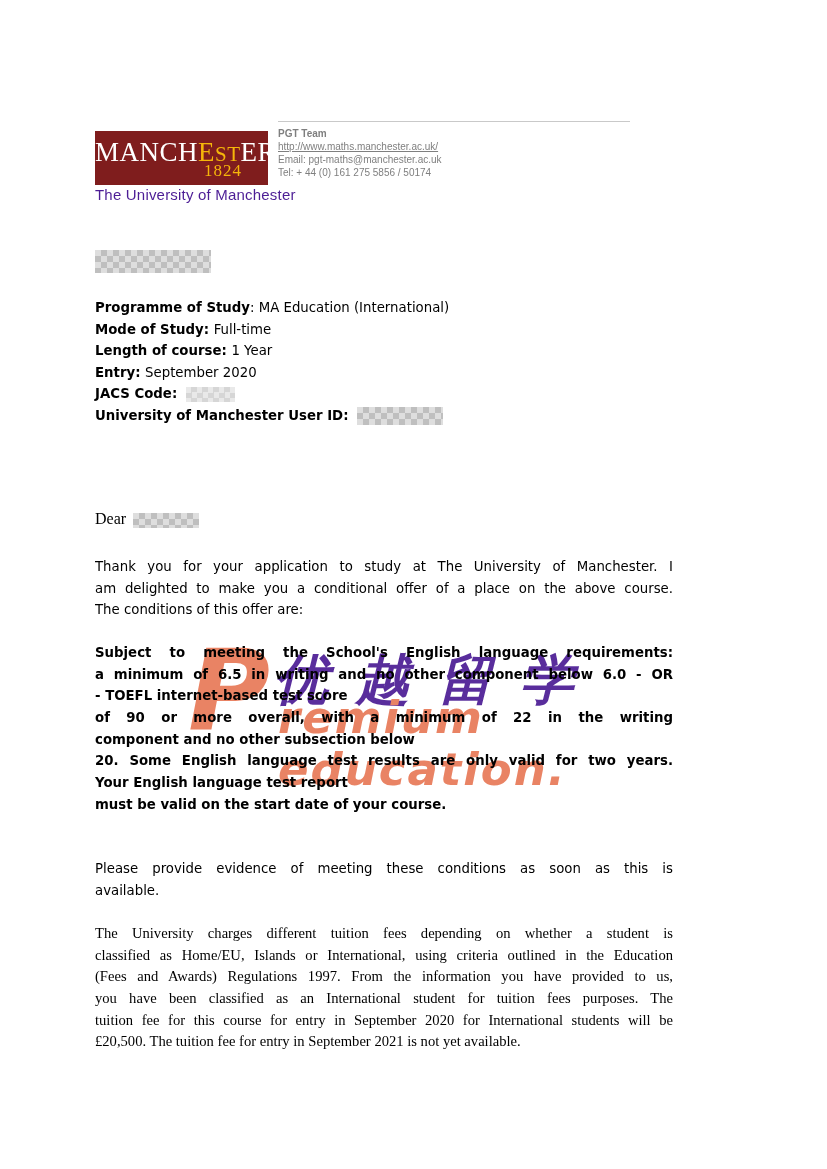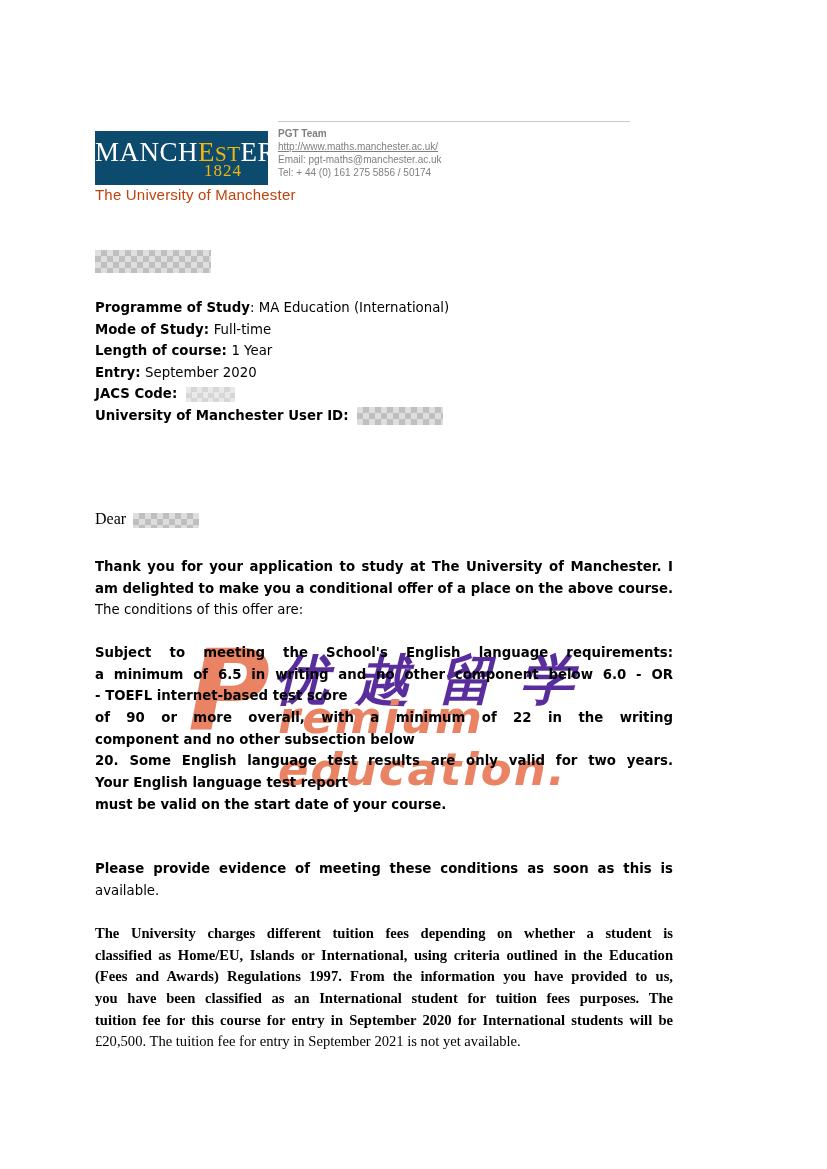--- a/index.html
+++ b/index.html
@@ -1,28 +1,28 @@
 <!DOCTYPE html>
 <html><head>
 <meta charset="utf-8">
 <style>
   html,body{margin:0;padding:0;background:#fff;}
   .page{position:relative;width:827px;height:1169px;background:#ffffff;overflow:hidden;
         font-family:"DejaVu Sans",sans-serif;color:#000;}
 
   
-  .logo-box{position:absolute;left:95px;top:131px;width:173px;height:54px;background:#0c4a6e;}
+  .logo-box{position:absolute;left:95px;top:131px;width:173px;height:54px;background:#7f1d1d;}
   .logo-word{position:absolute;left:0;top:6px;width:100%;text-align:center;
              font-family:"Liberation Serif",serif;font-size:27px;color:#fff;letter-spacing:.5px;}
   .logo-word .gold{color:#F5B60A;}
   .logo-word .sm{font-size:21px;}
   .logo-year{position:absolute;top:30px;right:26px;font-family:"Liberation Serif",serif;
              font-size:17px;color:#F5B60A;letter-spacing:1px;}
   .logo-tagline{position:absolute;left:95px;top:186px;font-family:"Liberation Sans",sans-serif;
-                font-size:15px;color:#c2410c;letter-spacing:.2px;text-align:center;}
+                font-size:15px;color:#4c1d95;letter-spacing:.2px;text-align:center;}
 
   .hdr-contact{position:absolute;left:278px;top:121px;width:352px;border-top:1px solid #c9c9c9;
                padding-top:5px;font-family:"Liberation Sans",sans-serif;font-size:10px;
                line-height:13px;color:#7f7f7f;}
   .hdr-team{font-weight:bold;}
   .hdr-url{display:inline-block;text-decoration:underline;color:#7f7f7f;}
 
   
   .px{display:inline-block;vertical-align:middle;
       background:repeating-conic-gradient(#bfbfbf 0% 25%, #dedede 0% 50%);
@@ -38,21 +38,21 @@
   .px-jacs{width:49px;height:15px;margin-left:4px;}
   .px-uid{width:86px;height:18px;margin-left:4px;}
 
   .contact{position:absolute;left:95px;top:448px;font-size:13.3px;line-height:21.6px;white-space:pre-wrap;}
 
   .greeting{position:absolute;left:95px;top:510px;font-family:"Liberation Serif",serif;font-size:16px;}
   .px-salutation{width:66px;height:15px;margin-left:7px;}
 
   .para{position:absolute;left:95px;width:578px;font-size:13.3px;line-height:21.7px;}
   .para .line{height:21.7px;overflow:hidden;}
-  .j{text-align:justify;text-align-last:justify;font-weight:bold;}
+  .j{text-align:justify;text-align-last:justify;}
   .p1{top:556px;}
   .eng{top:642px;font-weight:bold;}
   .p2{top:858px;}
   .p3{top:923px;font-family:"Liberation Serif",serif;font-size:14.6px;}
 
   
   .watermark{position:absolute;left:188px;top:648px;width:500px;height:110px;
              mix-blend-mode:multiply;opacity:.93;pointer-events:none;
              font-weight:bold;font-style:italic;}
   .wm-p{position:absolute;left:0;top:-14px;font-size:112px;line-height:112px;color:#E87A58;}

